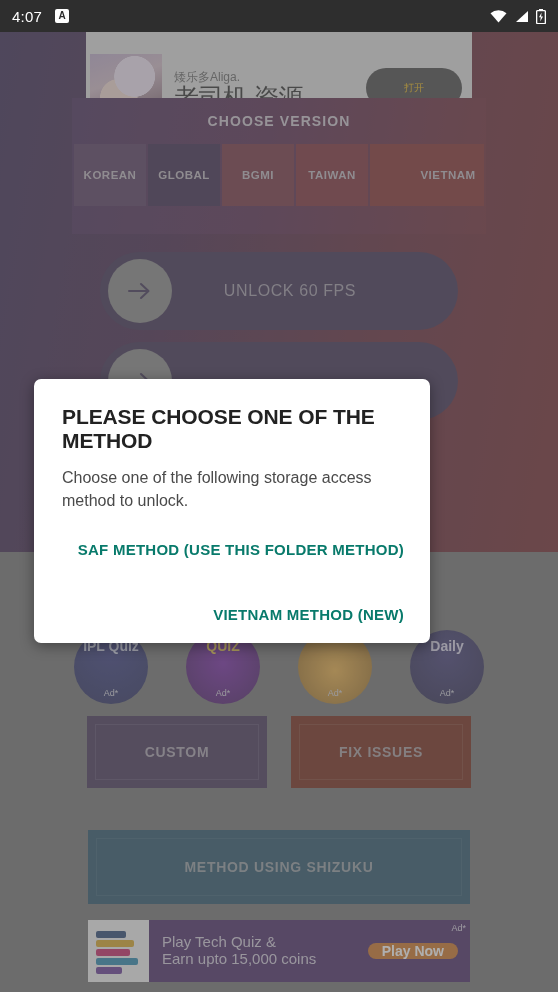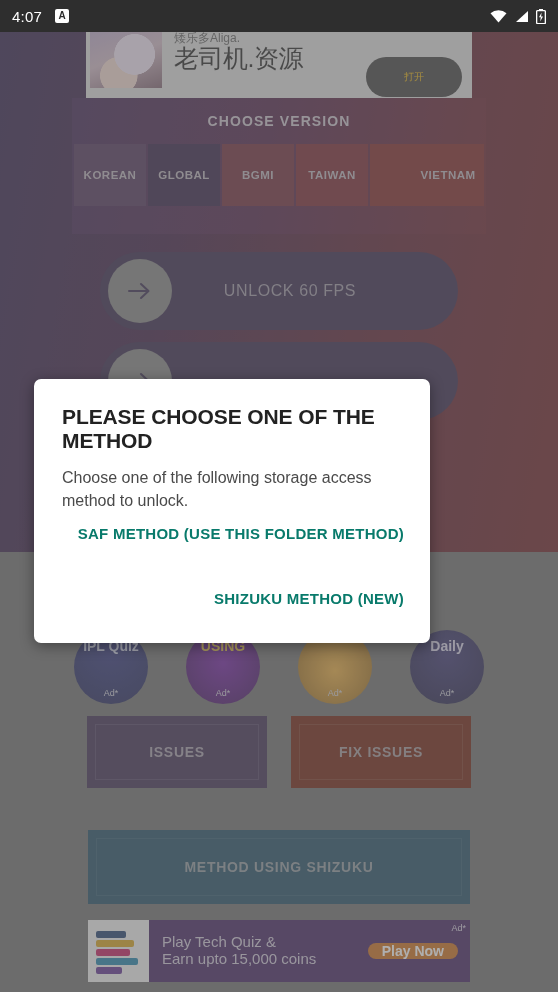--- a/index.html
+++ b/index.html
@@ -64,20 +64,21 @@
     overflow: hidden;
   }
 
   
   .top-ad {
     position: absolute;
     top: 2px; left: 86px;
     width: 386px; height: 78px;
     background: #dcdcdc;
     display: flex;
+    align-items: flex-end;
     overflow: hidden;
   }
   .top-ad-thumb {
     width: 72px; height: 56px;
     margin-left: 4px; margin-bottom: 0;
     background:
       radial-gradient(circle at 62% 40%, #efe3f3 0 36%, rgba(0,0,0,0) 37%),
       radial-gradient(circle at 40% 78%, #f2d7cf 0 30%, rgba(0,0,0,0) 31%),
       linear-gradient(160deg, #b9a6c8 0%, #cfb6c4 45%, #7d5f6e 100%);
     flex: none;
@@ -353,21 +354,21 @@
   .dialog-message {
     margin-top: 14px;
     color: #4a4a4a;
     font-size: 16px;
     line-height: 1.42;
     max-width: 400px;
   }
   .dialog-actions {
     position: absolute;
     left: 0; right: 0;
-    bottom: 16px;
+    bottom: 0;
     padding: 0 20px 10px 20px;
   }
   .dialog-btn {
     display: block;
     margin-left: auto;
     background: none;
     border: none;
     color: #087a6b;
     font-family: "Liberation Sans", sans-serif;
     font-size: 15px;
@@ -451,35 +452,35 @@
     </div>
 
     <div class="lower">
 
       <div class="ad-circles">
         <div class="ad-circle-wrap">
           <div class="ad-circle adc0">IPL Quiz</div>
           <div class="ad-tag">Ad*</div>
         </div>
         <div class="ad-circle-wrap">
-          <div class="ad-circle adc1">USING</div>
+          <div class="ad-circle adc1">QUIZ</div>
           <div class="ad-tag">Ad*</div>
         </div>
         <div class="ad-circle-wrap">
           <div class="ad-circle adc2"></div>
           <div class="ad-tag">Ad*</div>
         </div>
         <div class="ad-circle-wrap">
           <div class="ad-circle adc3">Daily</div>
           <div class="ad-tag">Ad*</div>
         </div>
       </div>
 
       <div class="sq-row">
-        <div class="sq-btn sq-custom">ISSUES</div>
+        <div class="sq-btn sq-custom">CUSTOM</div>
         <div class="sq-btn sq-fix">FIX ISSUES</div>
       </div>
 
       <div class="wide-btn">METHOD USING SHIZUKU</div>
 
       <div class="banner-ad">
         <div class="banner-logo">
           <i class="bl0"></i>
             <i class="bl1"></i>
             <i class="bl2"></i>
@@ -497,17 +498,17 @@
     </div>
   </div>
 
   <div class="scrim"></div>
 
   <div class="dialog">
     <div class="dialog-title">PLEASE CHOOSE ONE OF THE METHOD</div>
     <div class="dialog-message">Choose one of the following storage access method to unlock.</div>
     <div class="dialog-actions">
       <button class="dialog-btn dialog-btn-saf">SAF METHOD (USE THIS FOLDER METHOD)</button>
-      <button class="dialog-btn">SHIZUKU METHOD (NEW)</button>
+      <button class="dialog-btn">VIETNAM METHOD (NEW)</button>
     </div>
   </div>
 
 </div>
 
 </body></html>

